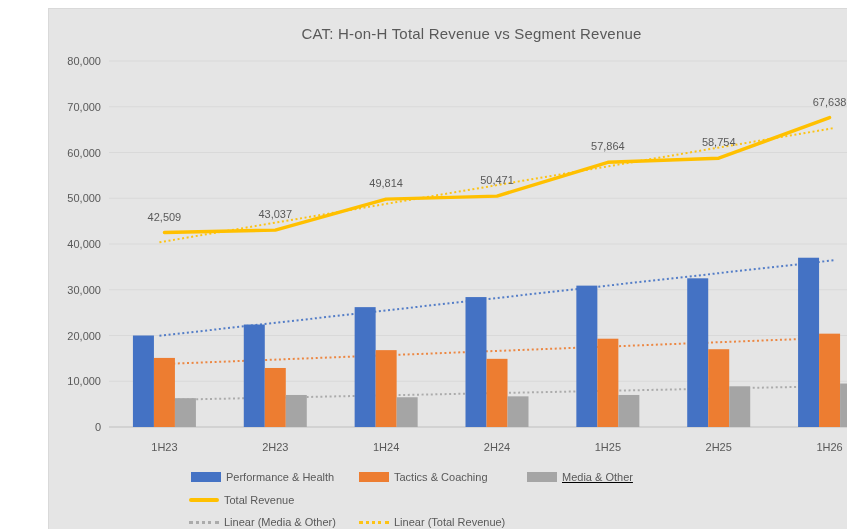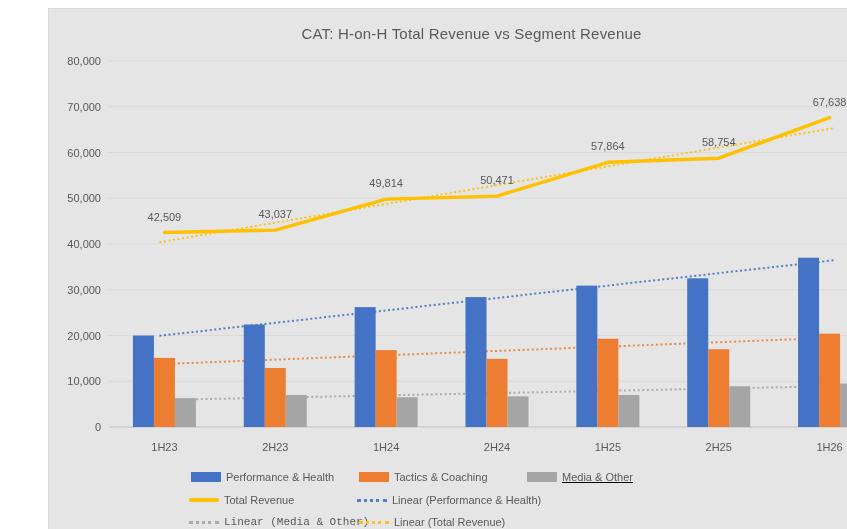--- a/index.html
+++ b/index.html
@@ -93,25 +93,21 @@
         <span class="lbl">Tactics &amp; Coaching</span>
       </div>
       <div class="legend-item" style="left: 478px; top: 461px; text-decoration: underline;">
         <span class="sw sw-bar" style="background: rgb(165, 165, 165);"></span>
         <span class="lbl">Media &amp; Other</span>
       </div>
       <div class="legend-item" style="left: 140px; top: 484px; text-align: center;">
         <span class="sw sw-line" style="background: rgb(255, 192, 0);"></span>
         <span class="lbl">Total Revenue</span>
       </div>
-      <div class="legend-item" style="left: 308px; top: 484px;">
-        <span class="sw sw-dotted" style="border-top-color: rgb(68, 114, 196);"></span>
-        <span class="lbl">Linear (Performance &amp; Health)</span>
-      </div>
-      <div class="legend-item" style="left: 140px; top: 506px; font-family: Liberation Mono, monospace;">
+      <div class="legend-item" style="left: 140px; top: 506px;">
         <span class="sw sw-dotted" style="border-top-color: rgb(165, 165, 165);"></span>
         <span class="lbl">Linear (Media &amp; Other)</span>
       </div>
       <div class="legend-item" style="left: 310px; top: 506px; justify-content: center;">
         <span class="sw sw-dotted" style="border-top-color: rgb(255, 192, 0);"></span>
         <span class="lbl">Linear (Total Revenue)</span>
       </div>
     </div>
 </div>
 

